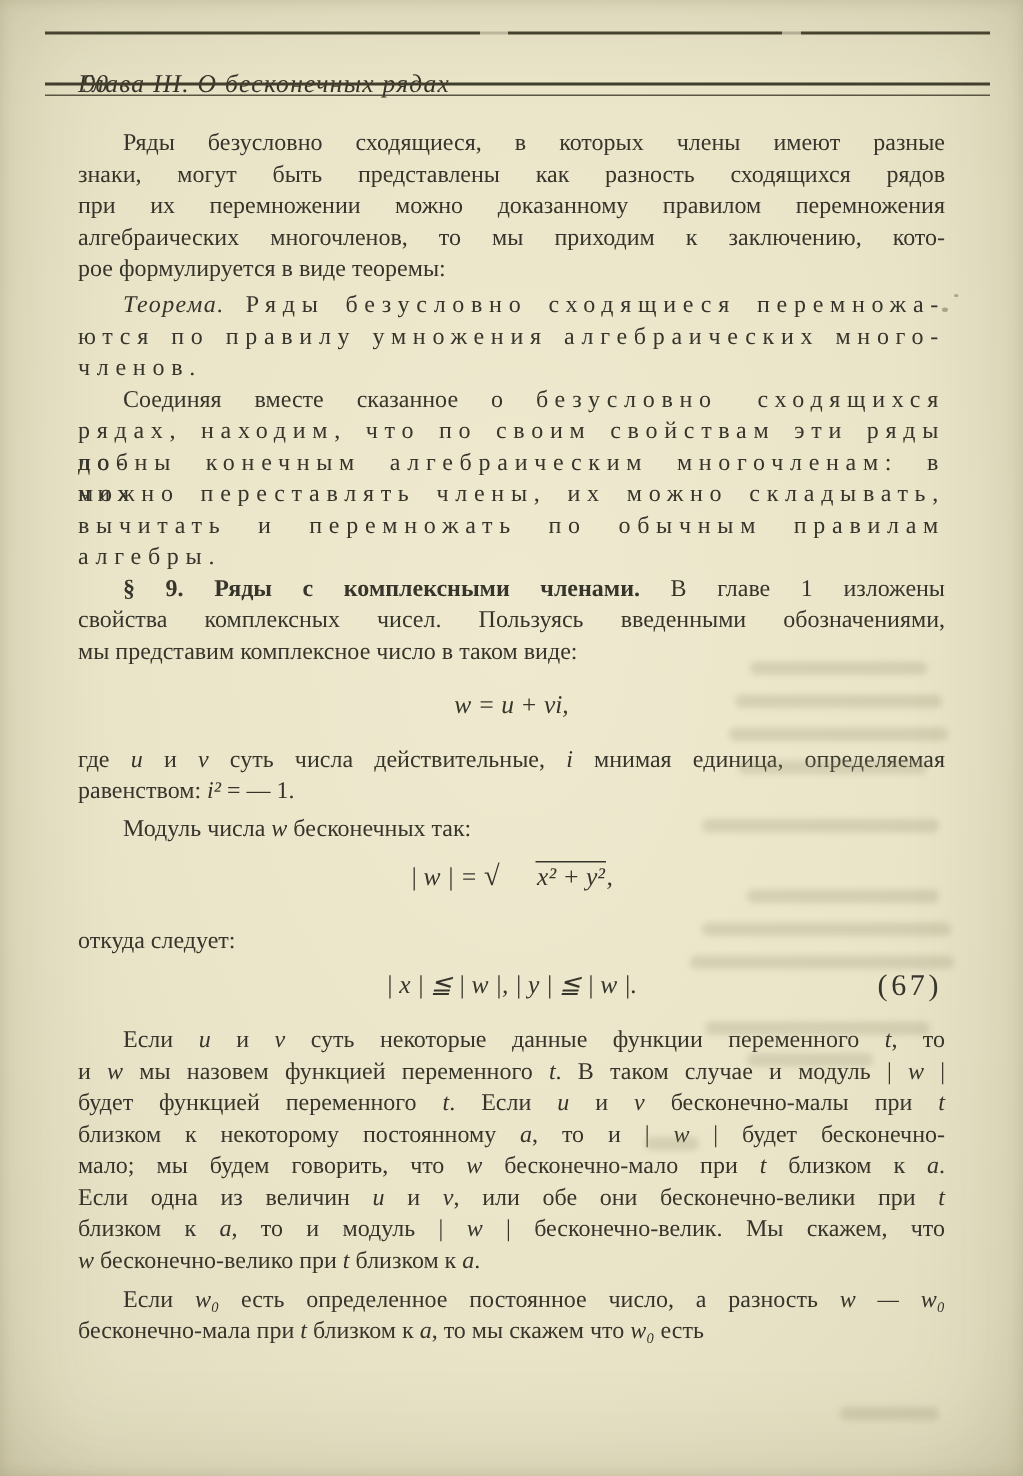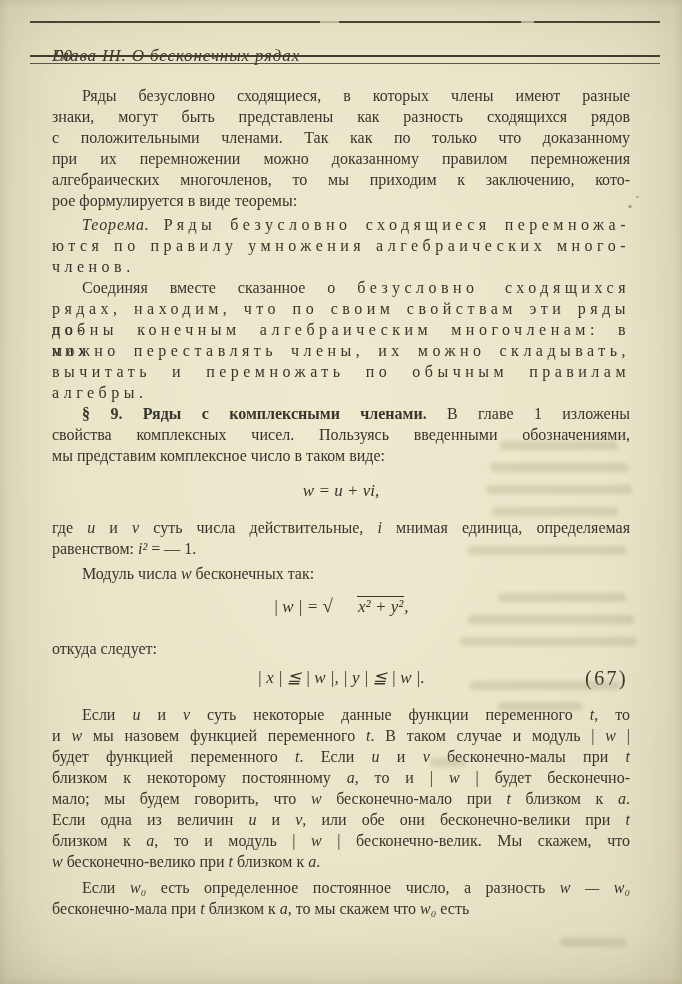--- a/index.html
+++ b/index.html
@@ -68,21 +68,20 @@
     <span class="running-title">Глава III. О бесконечных рядах</span>
   </div>
 
   <div class="midrule"></div>
 
   <div class="content">
 
     <div class="para">
         <div class="line just"><span class="seg-n">Ряды безусловно сходящиеся, в которых члены имеют разные</span></div>
         <div class="line just"><span class="seg-n">знаки, могут быть представлены как разность сходящихся рядов</span></div>
-        <div class="line just"><span class="seg-n">с положительными членами. Так как по только что доказанному</span></div>
         <div class="line just"><span class="seg-n">при их перемножении можно доказанному правилом перемножения</span></div>
         <div class="line just"><span class="seg-n">алгебраических многочленов, то мы приходим к заключению, кото-</span></div>
         <div class="line"><span class="seg-n">рое формулируется в виде теоремы:</span></div>
       </div>
 
     <div class="para m-theorem">
         <div class="line just"><span class="seg-isp">Теорема.</span><span class="seg-sp"> Ряды безусловно сходящиеся перемножа-</span></div>
         <div class="line just"><span class="seg-sp">ются по правилу умножения алгебраических много-</span></div>
         <div class="line"><span class="seg-sp">членов.</span></div>
       </div>

